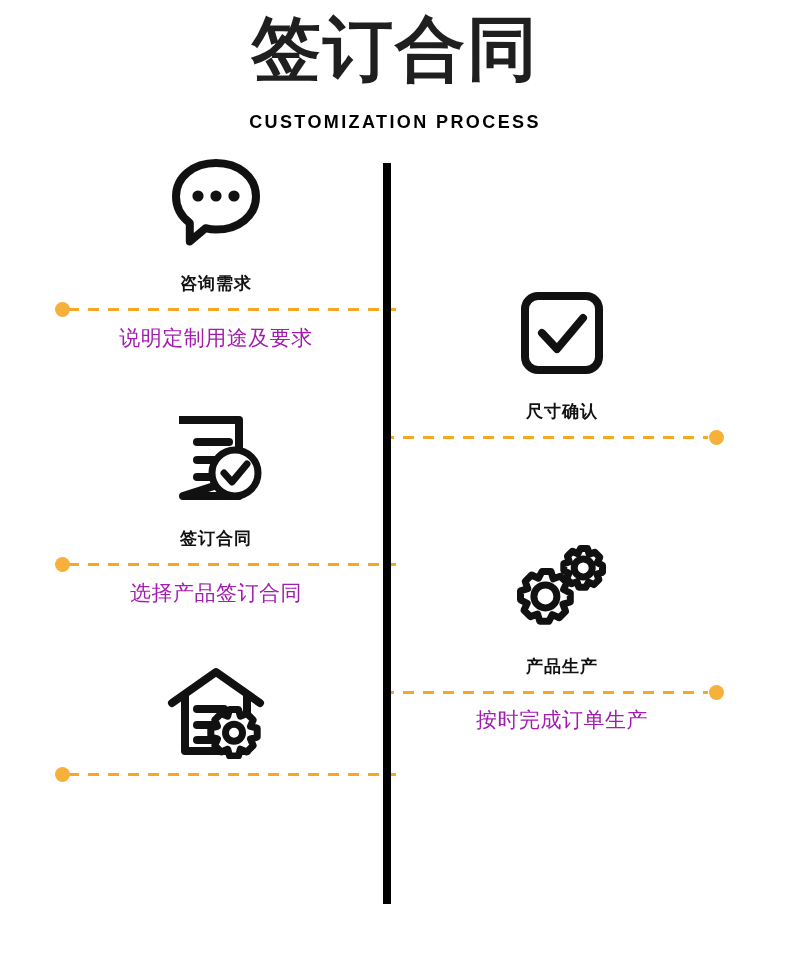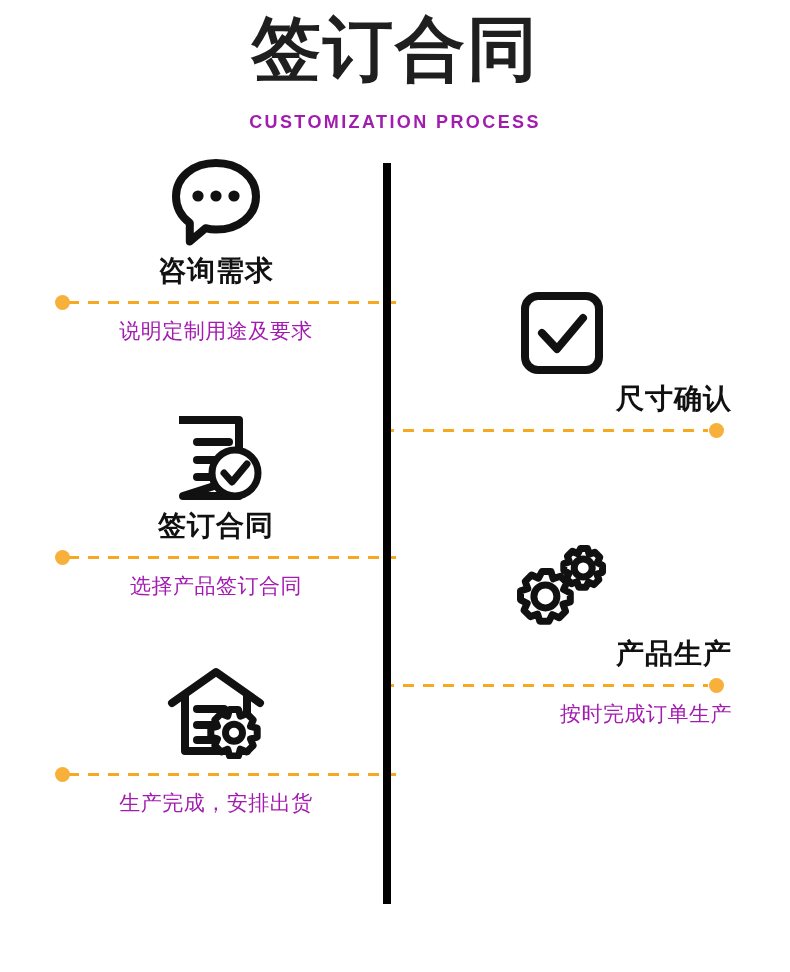--- a/index.html
+++ b/index.html
@@ -28,21 +28,21 @@
     font-weight: bold;
     line-height: 1.0;
     letter-spacing: 2px;
     color: #1f1f1f;
     margin: 0;
   }
   .page-subtitle {
     font-size: 18px;
     font-weight: bold;
     letter-spacing: 2.4px;
-    color: #a21caf;
+    color: #000000;
     margin: 0;
     padding-top: 28px;
   }
 
   
   .flow {
     position: relative;
     width: 790px;
     height: 790px;
     margin-top: 20px;
@@ -56,36 +56,36 @@
     background: #000000;
     z-index: 3;
   }
 
   .step {
     position: absolute;
     width: 340px;
     box-sizing: border-box;
   }
   .step-left  { left: 46px;  text-align: center; }
-  .step-right { left: 392px; text-align: right; }
+  .step-right { left: 392px; text-align: center; font-family: Liberation Serif, serif; }
 
   .icon-wrap {
     height: 96px;
     display: flex;
     align-items: flex-end;
     justify-content: center;
   }
   .icon-wrap svg { display: block; }
 
   .step-title {
-    font-size: 28px;
+    font-size: 17px;
     font-weight: bold;
     color: #111111;
     letter-spacing: 1px;
-    margin-top: 7px;
+    margin-top: 26px;
     line-height: 1.1;
   }
 
   .rule {
     position: relative;
     height: 16px;
     margin-top: 7px;
   }
   .dash {
     position: absolute;
@@ -211,16 +211,15 @@
         <g>
           <path d="M63.5 44.5 L72.5 44.5 L74.3 51.2 L80.8 48.5 L87.2 54.9 L84.5 61.4 L91.2 63.2 L91.2 72.2 L84.5 74 L87.2 80.5 L80.8 86.9 L74.3 84.2 L72.5 90.9 L63.5 90.9 L61.7 84.2 L55.2 86.9 L48.8 80.5 L51.5 74 L44.8 72.2 L44.8 63.2 L51.5 61.4 L48.8 54.9 L55.2 48.5 L61.7 51.2 Z" fill="#ffffff" stroke="#111111" stroke-width="7" stroke-linejoin="round"></path>
           <circle cx="68" cy="67.7" r="8.5" fill="#ffffff" stroke="#111111" stroke-width="7"></circle>
         </g>
       </svg>
     </div>
     <div class="rule">
       <div class="dash"></div>
       <div class="dot"></div>
     </div>
-    <div class="step-desc">生产完成，安排出货</div>
   </div>
 
 </div>
 
 </body></html>

